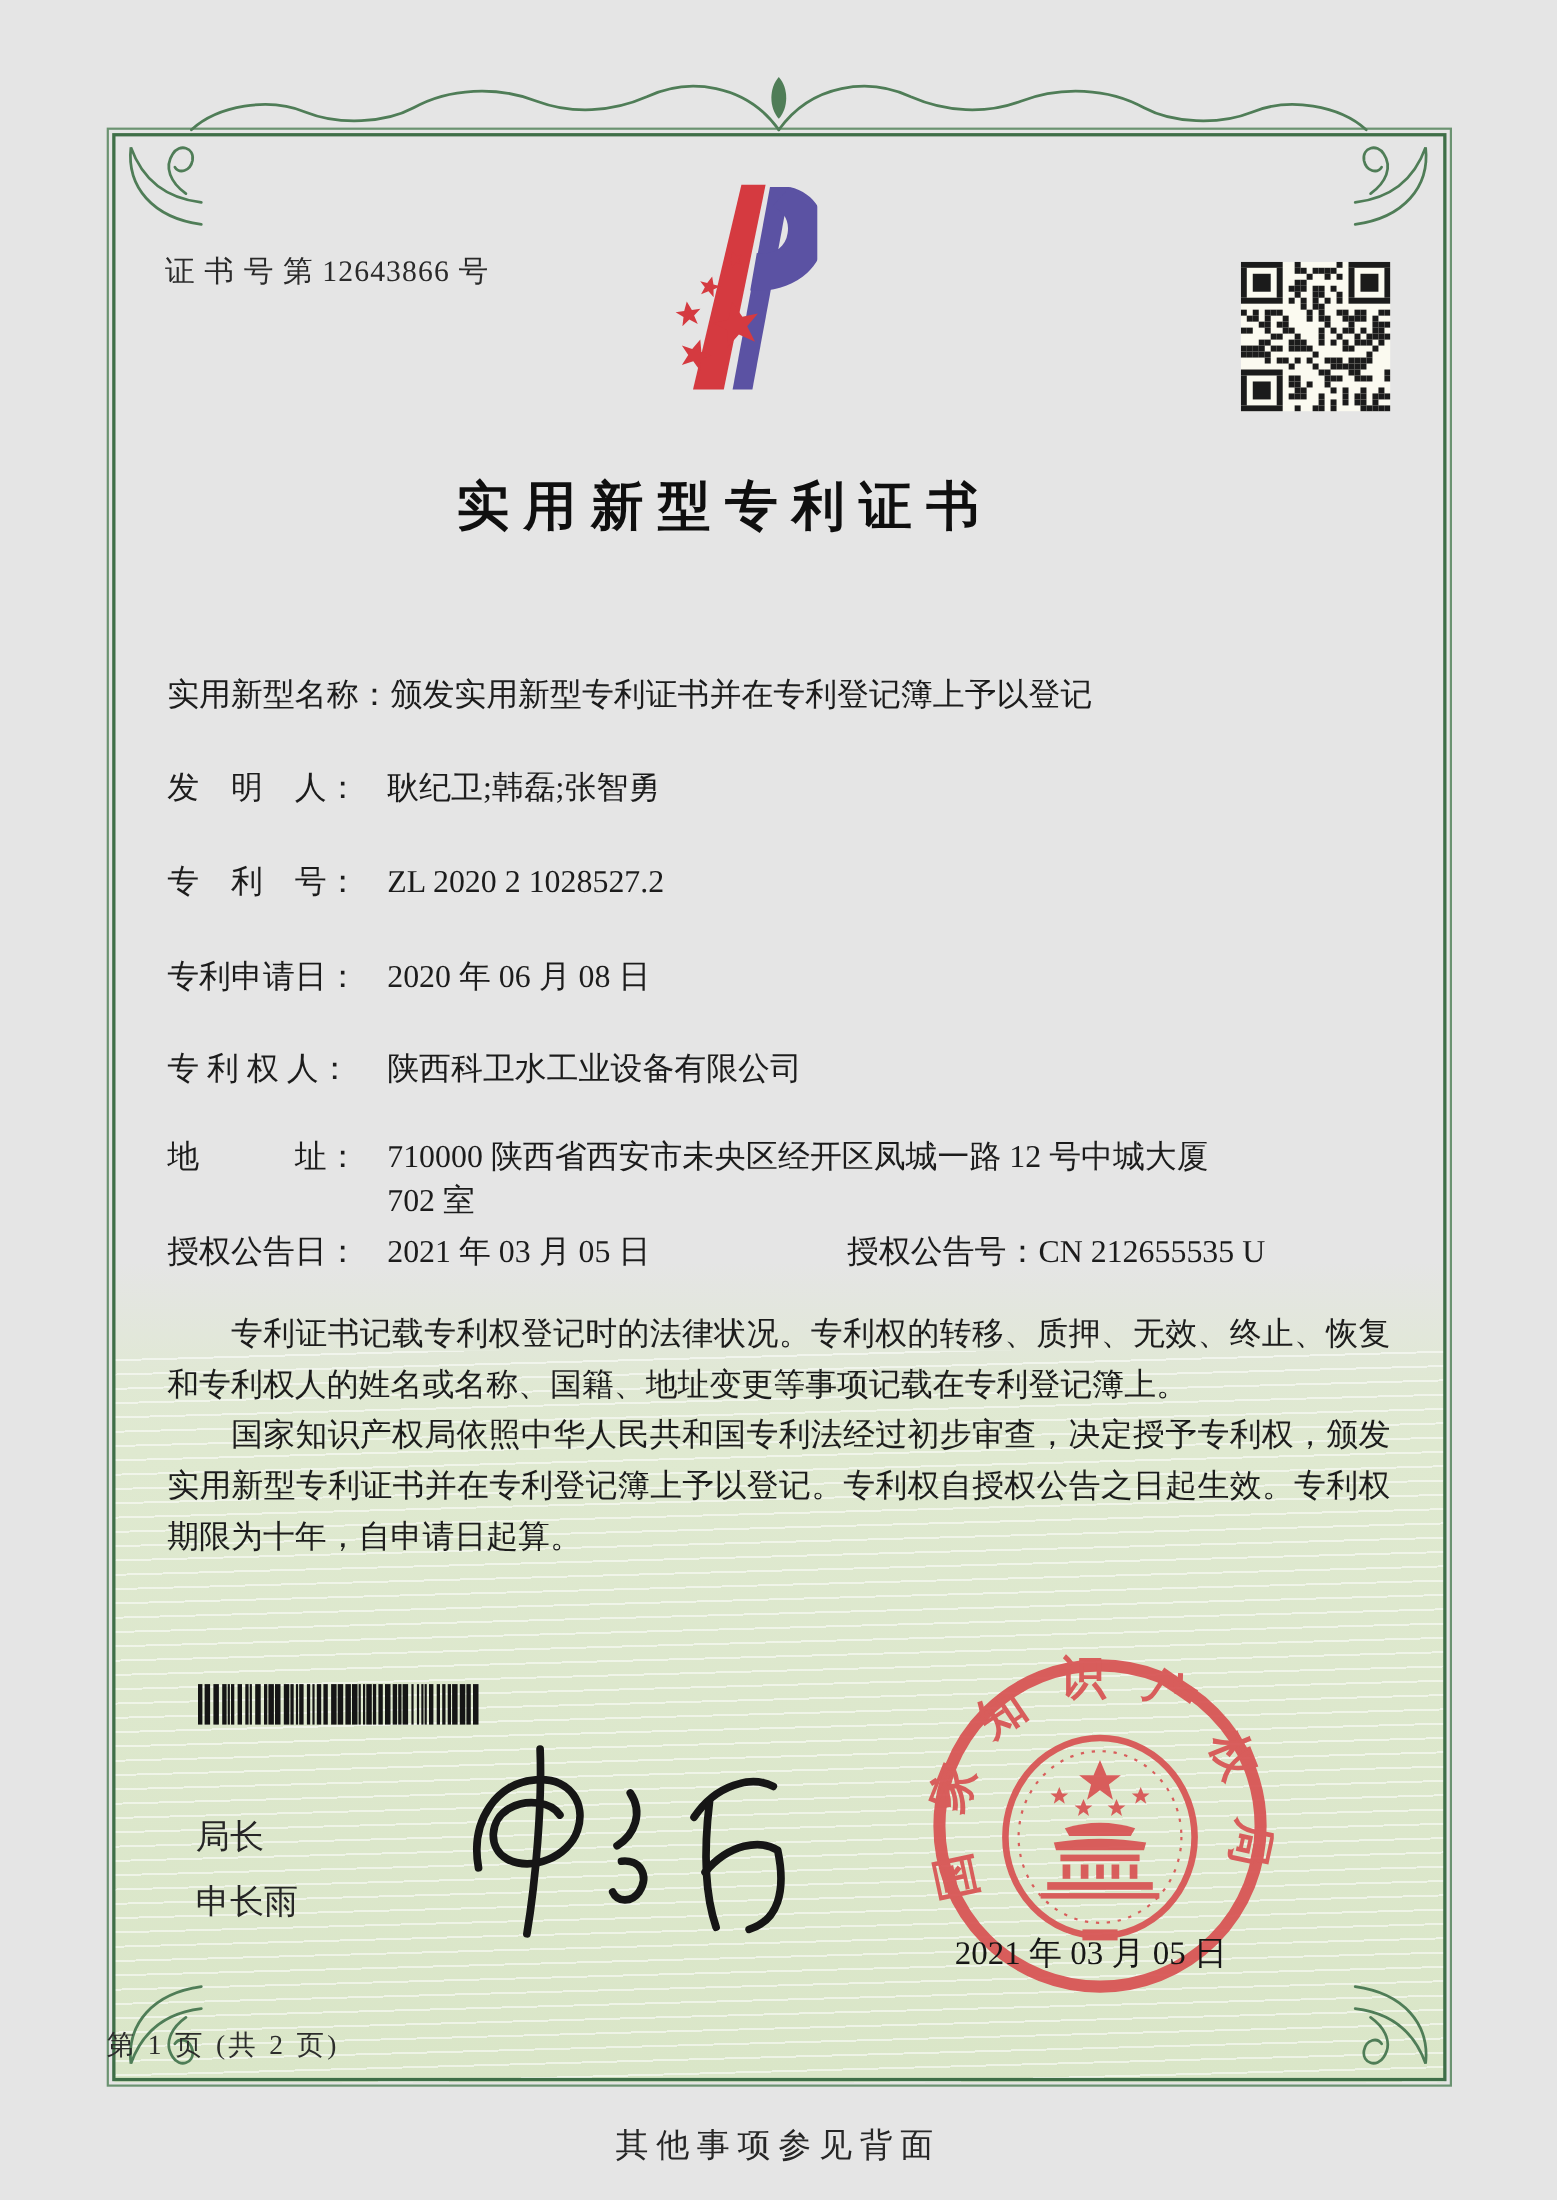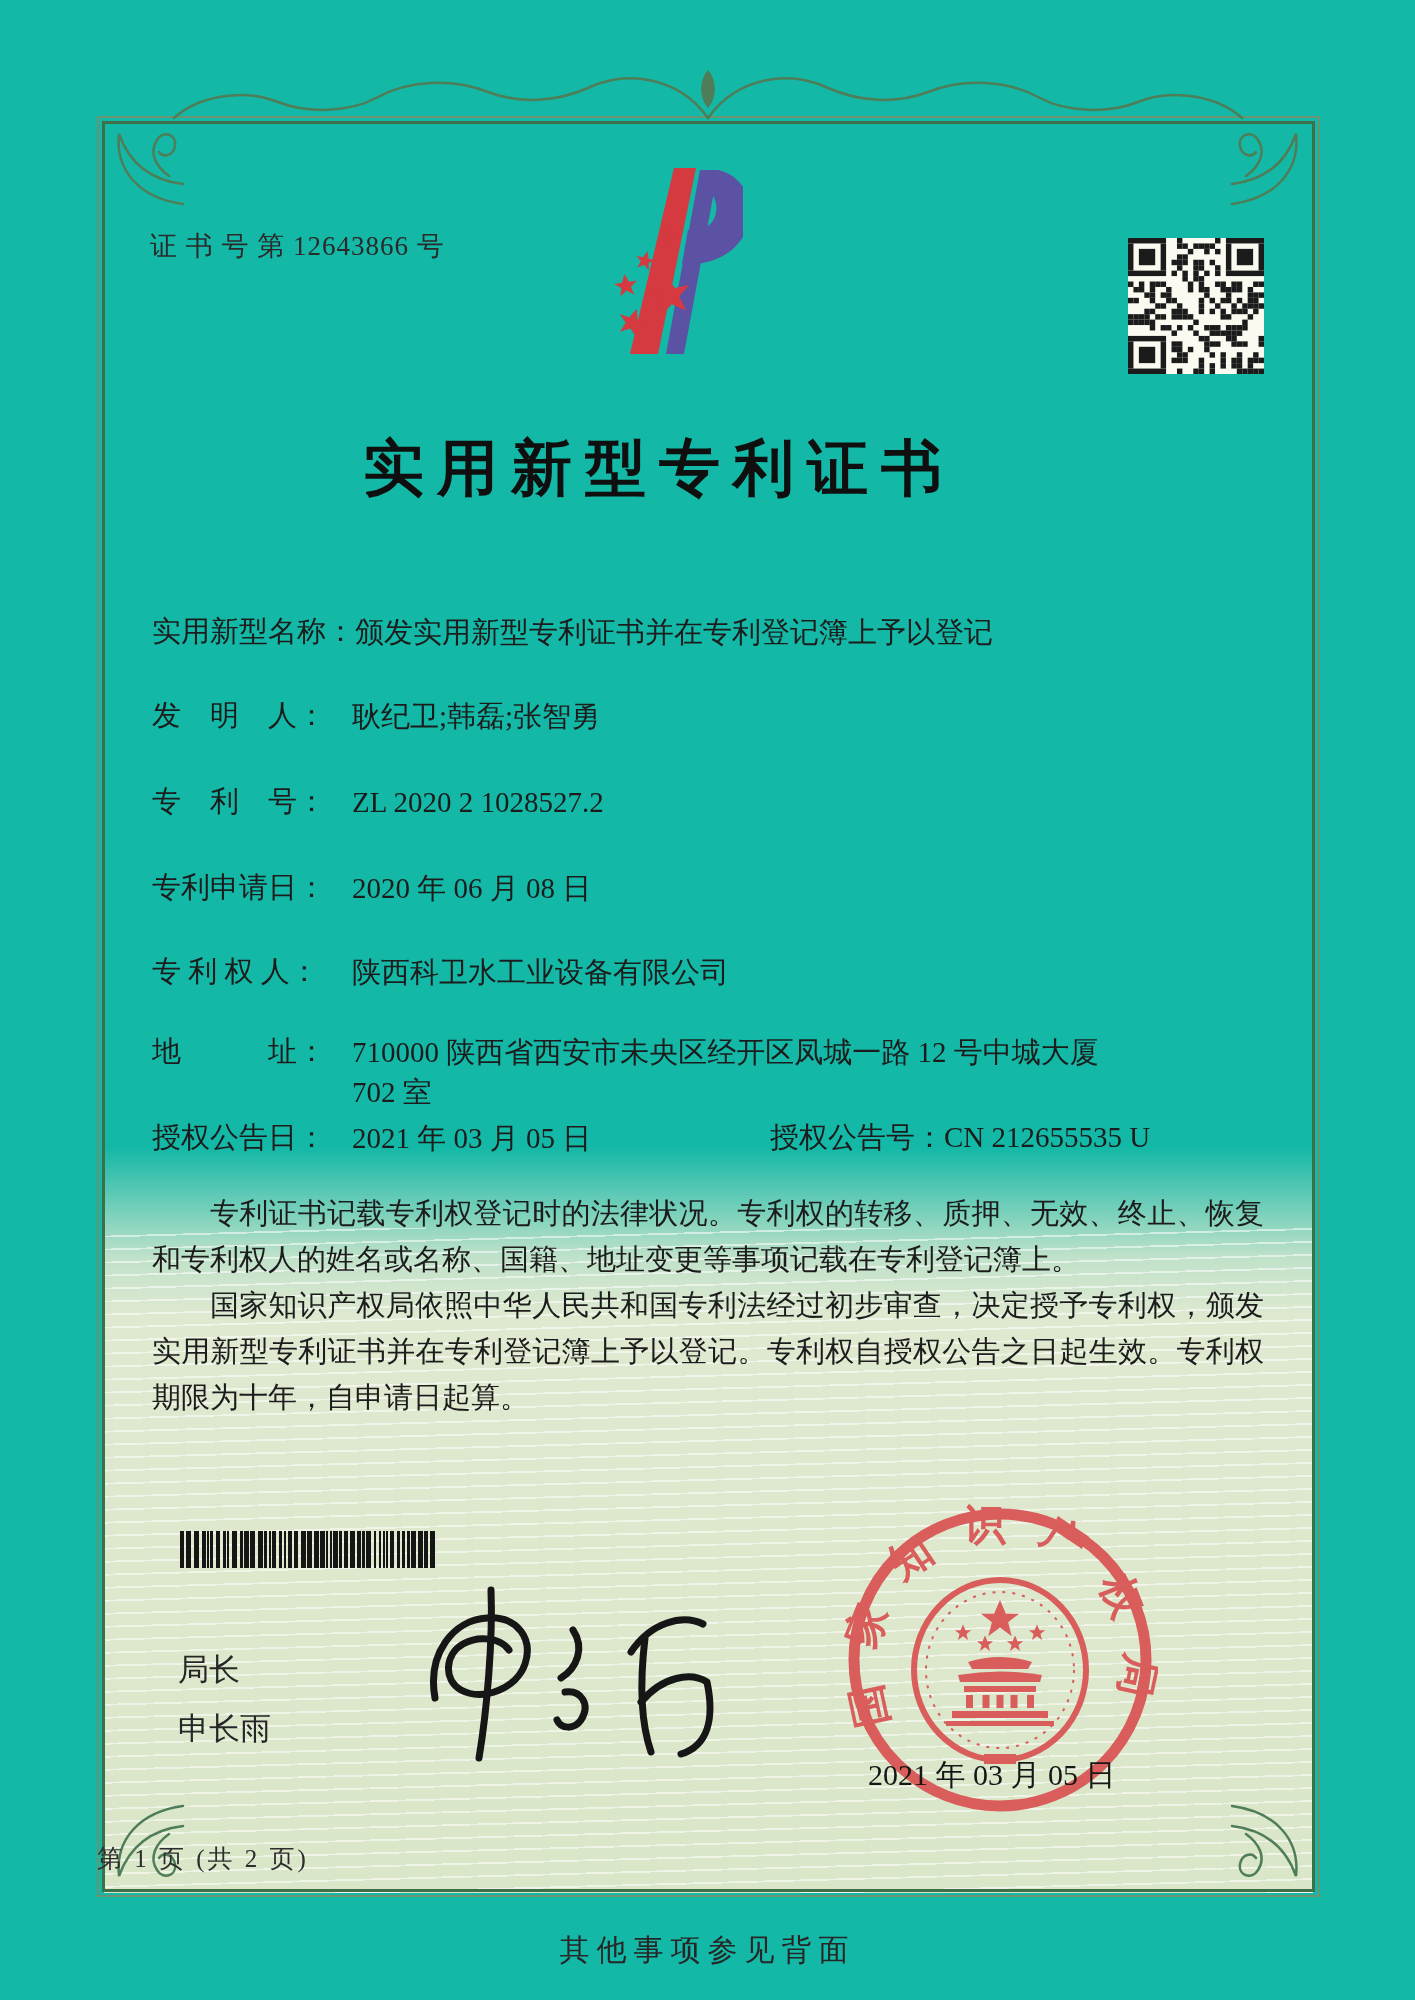--- a/index.html
+++ b/index.html
@@ -1,18 +1,18 @@
 <!DOCTYPE html>
 <html><head>
 <meta charset="utf-8">
 <style>
   html,body{margin:0;padding:0;}
   #page{
     position:relative; width:1415px; height:2000px; overflow:hidden;
-    background:#14b8a6;
+    background:#e5e5e5;
     font-family:"Liberation Serif","DejaVu Serif",serif;
     color:#1e1e1e;
   }
   .abs{position:absolute;}
   
   #green-zone{
     left:104px; top:1148px; width:1209px; height:745px;
     background:linear-gradient(to bottom,
       rgba(223,233,208,0) 0px, rgba(223,233,208,.85) 110px,
       #dfe9d0 170px, #dae6c8 745px);
@@ -24,21 +24,21 @@
       rgba(255,255,255,0) 1.8px, rgba(255,255,255,0) 13px);
   }
   
   #frame{left:97px; top:116px; width:1219px; height:1777px;
     border:2px solid #6b9371;}
   #frame .inner{position:absolute; inset:3px; border:3px solid #3f6f48;}
   .orn{stroke:#4f7d57; fill:none; stroke-width:2.5; stroke-linecap:round;}
   
   #cert-number{left:150px; top:228px; font-size:27px; letter-spacing:1px; color:#2a2a2a;}
   #title{left:0; top:428px; width:1318px; text-align:center;
-    font-size:61px; font-weight:700; letter-spacing:13px; color:#0f0f0f;}
+    font-size:48px; font-weight:700; letter-spacing:13px; color:#0f0f0f;}
   
   .frow{position:absolute; left:152px; width:1140px; font-size:29px; color:#1c1c1c;}
   .flabel{display:inline-block; min-width:200px; white-space:nowrap; vertical-align:top;}
   .fvalue{display:inline-block; vertical-align:top; max-width:780px; line-height:40px;}
   .fvalue.addr{max-width:752px;}
   .grant2{position:absolute; left:618px; top:0; white-space:nowrap;}
   
   #body-text{left:152px; top:1190px; width:1112px; font-size:29px;
     line-height:46px; text-align:justify; color:#1c1c1c;}
   #body-text p{margin:0; text-indent:58px;}

